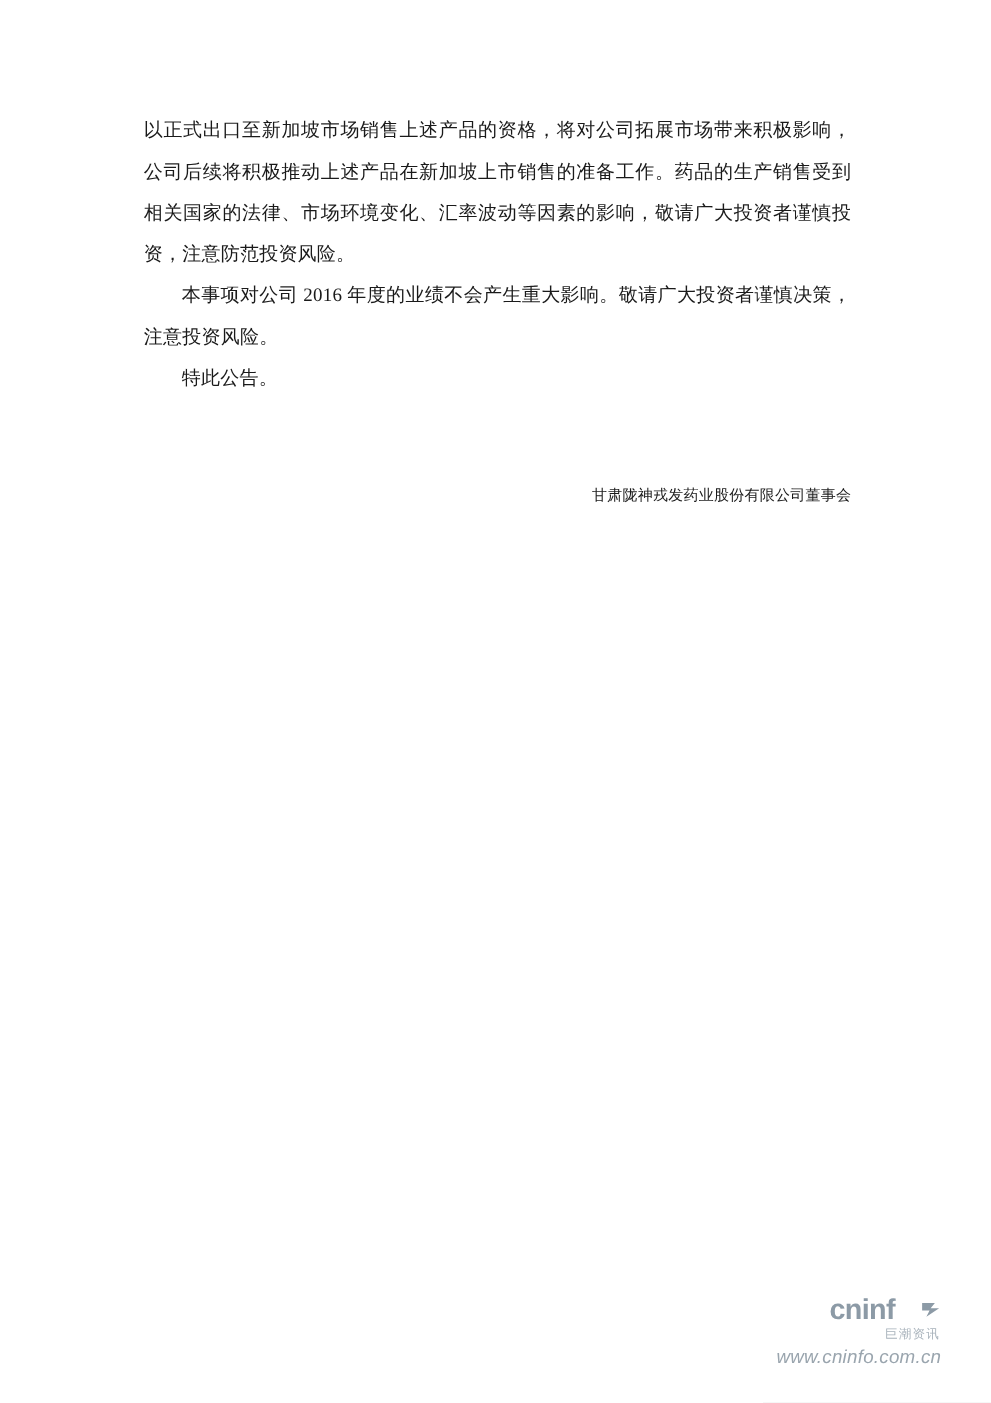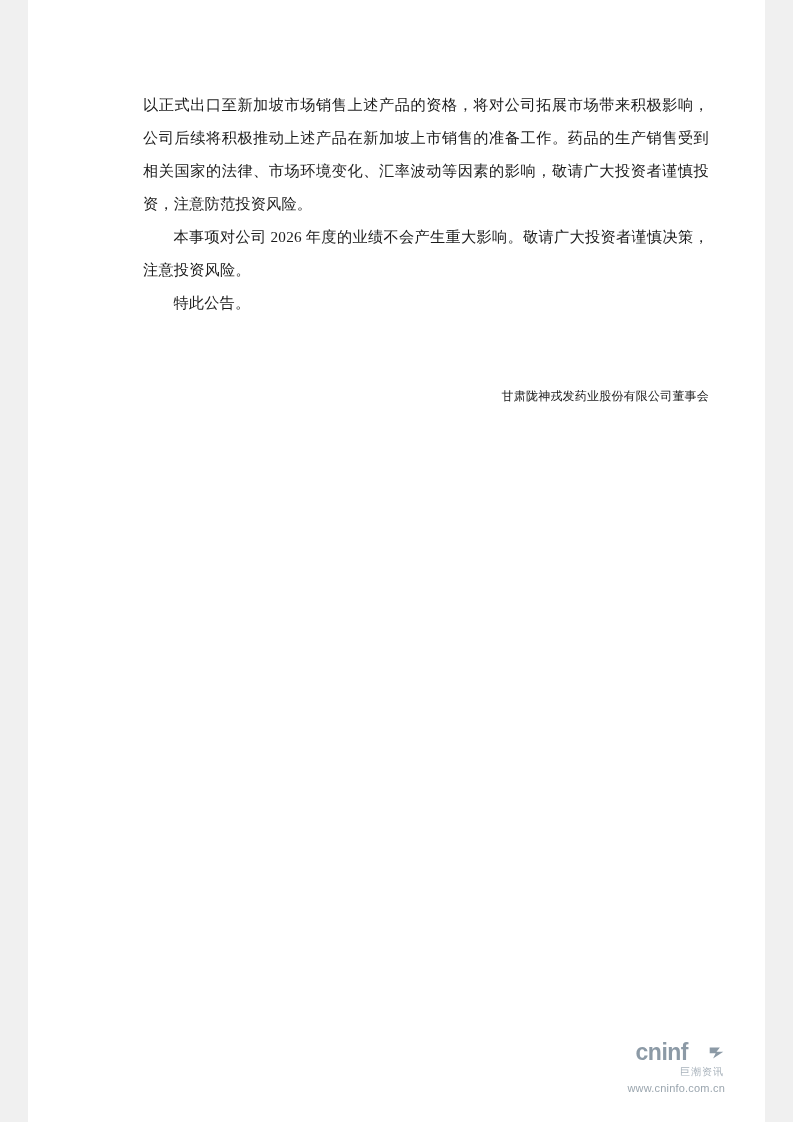--- a/index.html
+++ b/index.html
@@ -2,21 +2,21 @@
 <html><head>
 <meta charset="utf-8">
 <style>
   html, body {
     margin: 0;
     padding: 0;
     background: #f0f0f0;
   }
   .page {
     position: relative;
-    width: 737px;
+    width: 793px;
     height: 1122px;
     background: #ffffff;
     margin: 0 auto;
     overflow: hidden;
     font-family: "Liberation Serif", "DejaVu Serif", serif;
     color: #1a1a1a;
   }
   .content {
     position: absolute;
     left: 115px;
@@ -76,34 +76,35 @@
   }
   .logo-mark svg { display: block; }
   .logo-sub {
     font-size: 10px;
     color: #a8b2bb;
     letter-spacing: 1px;
     margin-top: -1px;
     margin-right: 1px;
   }
   .logo-url {
-    font-size: 11px;
+    font-size: 15px;
     color: #9aa5ae;
     margin-top: 3px;
     letter-spacing: 0.2px;
+    font-style: italic;
   }
 </style>
 </head>
 <body>
 
 <div class="page">
 
   <div class="content">
     <p class="para">以正式出口至新加坡市场销售上述产品的资格，将对公司拓展市场带来积极影响，公司后续将积极推动上述产品在新加坡上市销售的准备工作。药品的生产销售受到相关国家的法律、市场环境变化、汇率波动等因素的影响，敬请广大投资者谨慎投资，注意防范投资风险。</p>
-    <p class="para indent">本事项对公司 2026 年度的业绩不会产生重大影响。敬请广大投资者谨慎决策，注意投资风险。</p>
+    <p class="para indent">本事项对公司 2016 年度的业绩不会产生重大影响。敬请广大投资者谨慎决策，注意投资风险。</p>
     <p class="para indent">特此公告。</p>
   </div>
 
   <div class="signature-block">
     <div class="sig-line">甘肃陇神戎发药业股份有限公司董事会</div>
   </div>
 
   <div class="logo-block">
     <div class="logo-row">
       <span class="logo-text">cninf</span>

